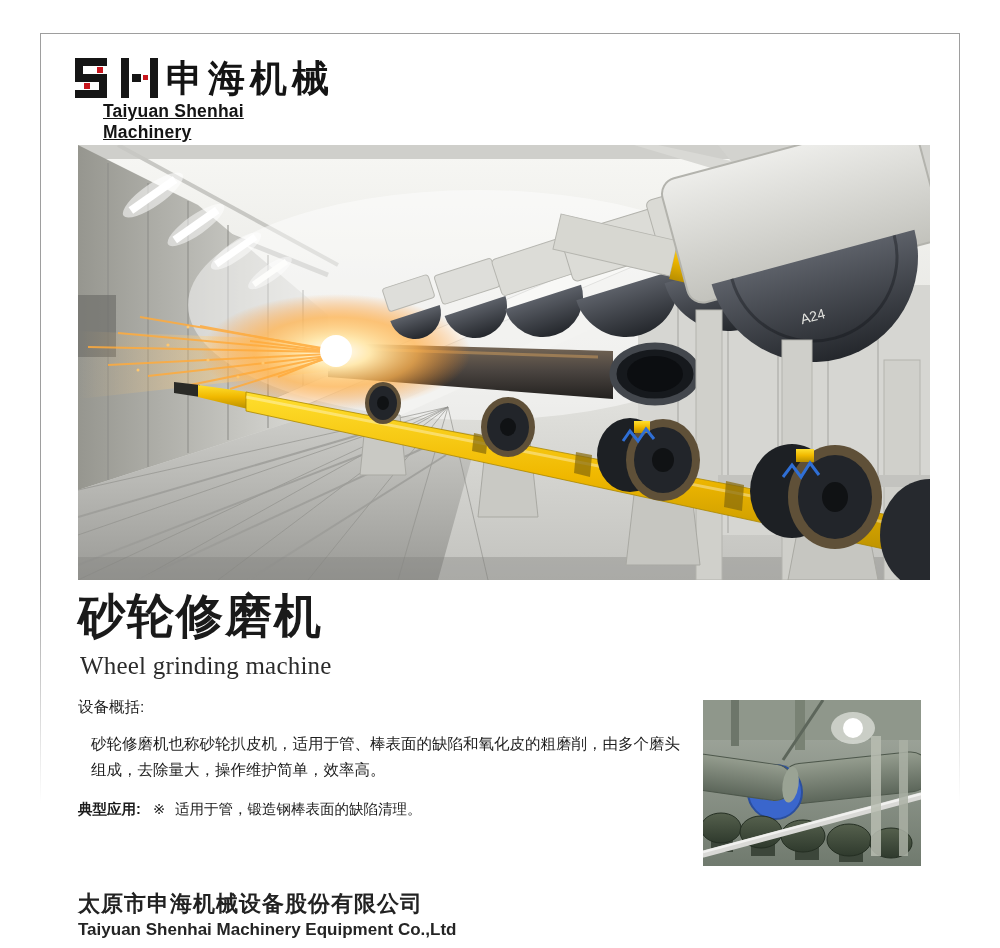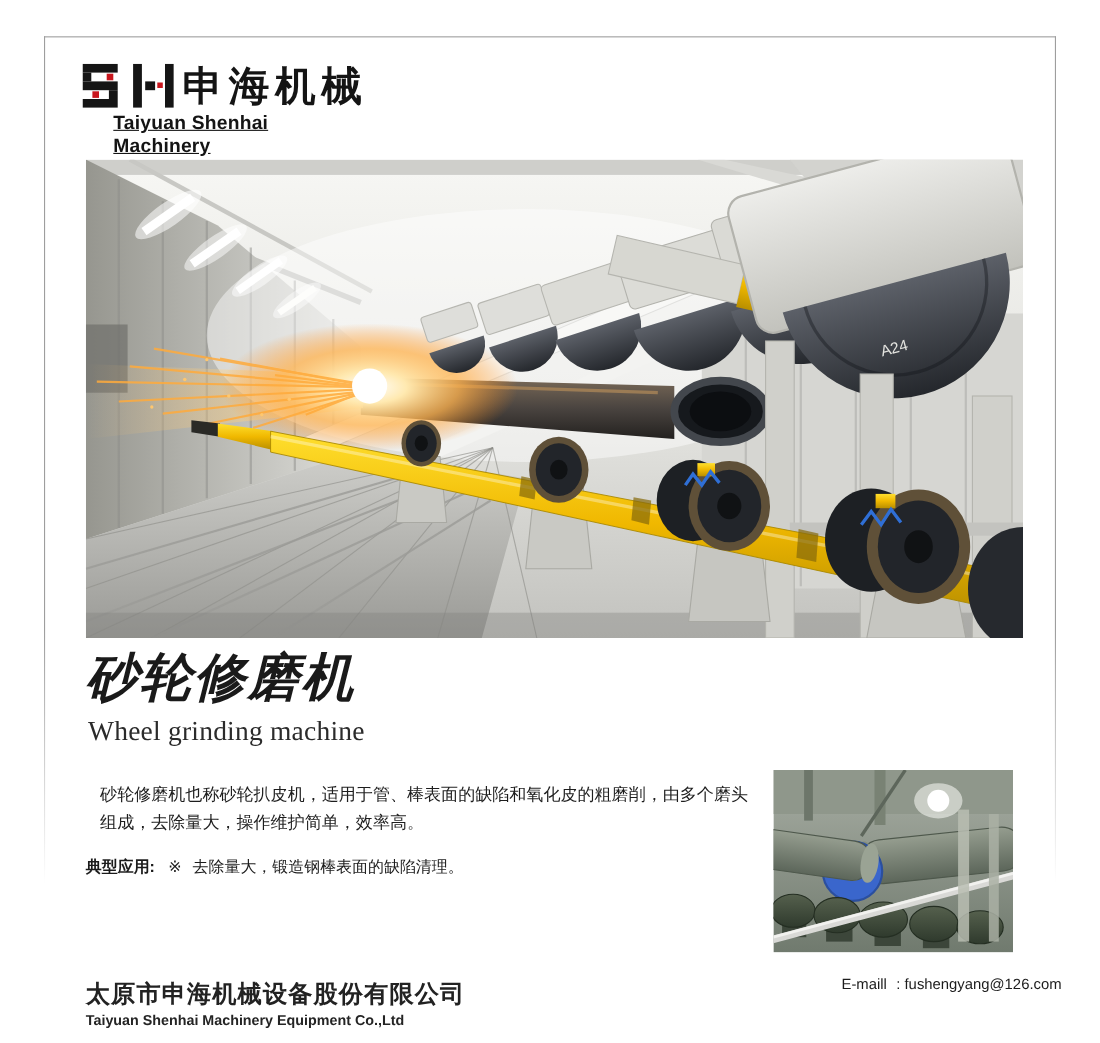--- a/index.html
+++ b/index.html
@@ -21,41 +21,41 @@
   .logo-row{display:flex;align-items:center;gap:8px;}
   .logo-cn{font-size:37px;font-weight:900;letter-spacing:5px;color:#141414;line-height:1;text-align:right;}
   .logo-en{font-size:17.5px;font-weight:700;color:#141414;margin-top:3px;padding-left:28px;letter-spacing:.2px;text-decoration:underline;}
 
   
   .hero{position:absolute;left:78px;top:145px;width:852px;height:435px;margin:0;overflow:hidden;}
   .hero svg{display:block;}
 
   
   .title-cn{position:absolute;left:78px;top:588px;margin:0;font-size:47px;font-weight:700;
-    color:#1a1a1a;letter-spacing:2px;line-height:1.2;font-style:italic;}
+    color:#1a1a1a;letter-spacing:2px;line-height:1.2;}
   .title-en{position:absolute;left:80px;top:652px;margin:0;font-size:25px;font-weight:400;
     color:#2b2b2b;letter-spacing:.2px;font-family:Liberation Serif, serif;}
 
   
   .overview{position:absolute;left:78px;top:697px;width:625px;}
   .ov-heading{font-size:15.5px;color:#1d1d1d;margin:0 0 3px 0;}
   .ov-cn{font-size:15.5px;line-height:1.68;margin:13px;color:#1d1d1d;}
   .ov-en{font-size:14.5px;line-height:1.62;margin:14px 0 0 0;color:#141414;letter-spacing:-0.1px;}
   .ov-app{font-size:14.5px;margin:17px 0 0 0;color:#1b1b1b;}
   .ov-app .app-label{font-weight:700;text-align:right;}
   .ov-app .app-marker{margin:0 6px 0 8px;}
 
   
   .thumb{position:absolute;left:703px;top:700px;width:218px;height:166px;margin:0;overflow:hidden;}
   .thumb svg{display:block;}
 
   
   .company-cn{position:absolute;left:78px;top:889px;font-size:22px;font-weight:800;
     color:#222222;letter-spacing:1px;}
-  .company-en{position:absolute;left:78px;top:920px;font-size:13px;font-weight:700;color:#242424;}
+  .company-en{position:absolute;left:78px;top:920px;font-size:17px;font-weight:700;color:#242424;}
   .contact{position:absolute;left:765px;top:884px;font-size:13.5px;color:#1c1c1c;line-height:1.6;}
   .contact .row{white-space:nowrap;}
   .contact .lbl{display:inline-block;min-width:46px;}
 </style>
 </head>
 <body>
 
 <div class="page">
 
   <div class="frame-top"></div>
@@ -311,25 +311,26 @@
       <polyline points="545,296 552,286 560,296 568,284 576,294" fill="none" stroke="#2f6fd6" stroke-width="3"></polyline>
       <rect x="718" y="304" width="18" height="13" fill="url(#gYellow)"></rect>
       <polyline points="705,332 714,320 723,332 732,318 741,330" fill="none" stroke="#2f6fd6" stroke-width="3"></polyline>
     </svg>
   </figure>
 
   <h1 class="title-cn">砂轮修磨机</h1>
   <h2 class="title-en">Wheel grinding machine</h2>
 
   <section class="overview">
+    <div class="ov-heading">设备概括:</div>
     <p class="ov-cn">砂轮修磨机也称砂轮扒皮机，适用于管、棒表面的缺陷和氧化皮的粗磨削，由多个磨头组成，去除量大，操作维护简单，效率高。</p>
     <p class="ov-app">
       <span class="app-label">典型应用:</span>
       <span class="app-marker">※</span>
-      <span class="app-text">去除量大，锻造钢棒表面的缺陷清理。</span>
+      <span class="app-text">适用于管，锻造钢棒表面的缺陷清理。</span>
     </p>
   </section>
 
   <figure class="thumb">
     <svg width="218" height="166" viewBox="0 0 218 166" preserveAspectRatio="none" aria-hidden="true">
       <defs>
         <linearGradient id="tBG" x1="0" y1="0" x2="0" y2="1">
           <stop offset="0" stop-color="#a8aea4"></stop>
             <stop offset="1" stop-color="#707a6e"></stop>
         </linearGradient>
@@ -374,17 +375,16 @@
       <line x1="0" y1="152" x2="218" y2="94" stroke="#f4f4f2" stroke-width="2.5" opacity=".9"></line>
       <rect x="168" y="36" width="10" height="120" fill="#b8bdb2" opacity=".85"></rect>
       <rect x="196" y="40" width="9" height="116" fill="#aab0a4" opacity=".85"></rect>
     </svg>
   </figure>
 
   <footer>
     <div class="company-cn">太原市申海机械设备股份有限公司</div>
     <div class="company-en">Taiyuan Shenhai Machinery Equipment Co.,Ltd</div>
     <div class="contact">
-      <div class="row"><span class="lbl">E-maill</span><span> : </span><span>fushengyang@126.com</span></div>
     </div>
   </footer>
 
 </div>
 
 </body></html>

